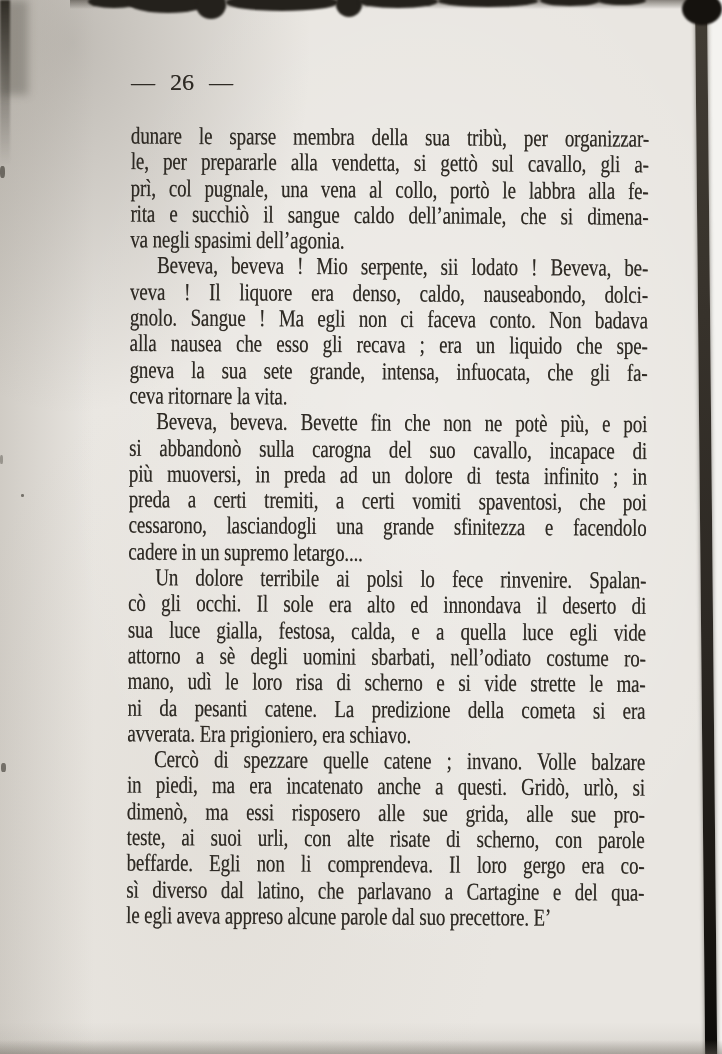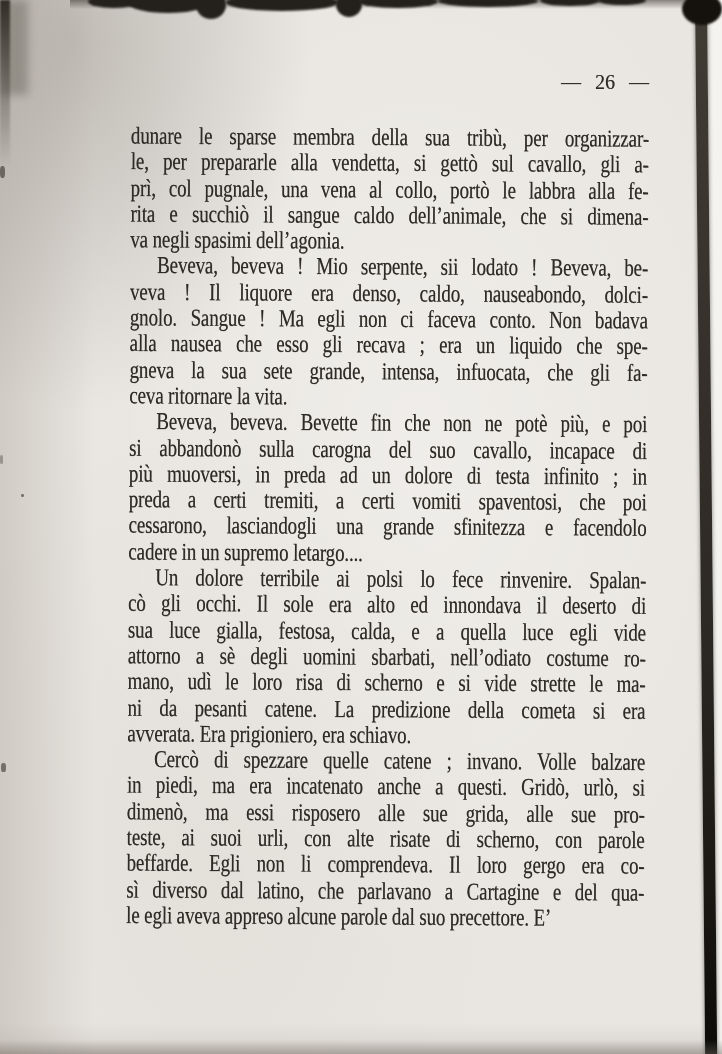--- a/index.html
+++ b/index.html
@@ -18,22 +18,22 @@
       radial-gradient(ellipse at 58% 42%, rgba(255,255,255,0.28), rgba(255,255,255,0) 62%),
       radial-gradient(ellipse at 30% 80%, rgba(210,204,194,0.25), rgba(210,204,194,0) 40%),
       linear-gradient(0deg, rgba(130,124,114,0.18), rgba(130,124,114,0) 3%);
     overflow: hidden;
   }
 
   
   .page-number {
     position: absolute;
     left: 131px; top: 70px; width: 518px;
-    text-align: right;
-    font-size: 20px; line-height: 24px;
+    text-align: left;
+    font-size: 24px; line-height: 24px;
     color: #2e2a24;
     word-spacing: 9px;
     text-shadow: 0.2px 0.2px 0 rgba(46,42,36,0.55);
   }
   .text-block {
     position: absolute;
     left: 131px; top: 123px; width: 518px;
     font-size: 19px;
     line-height: 20.3px;
     letter-spacing: -0.15px;

